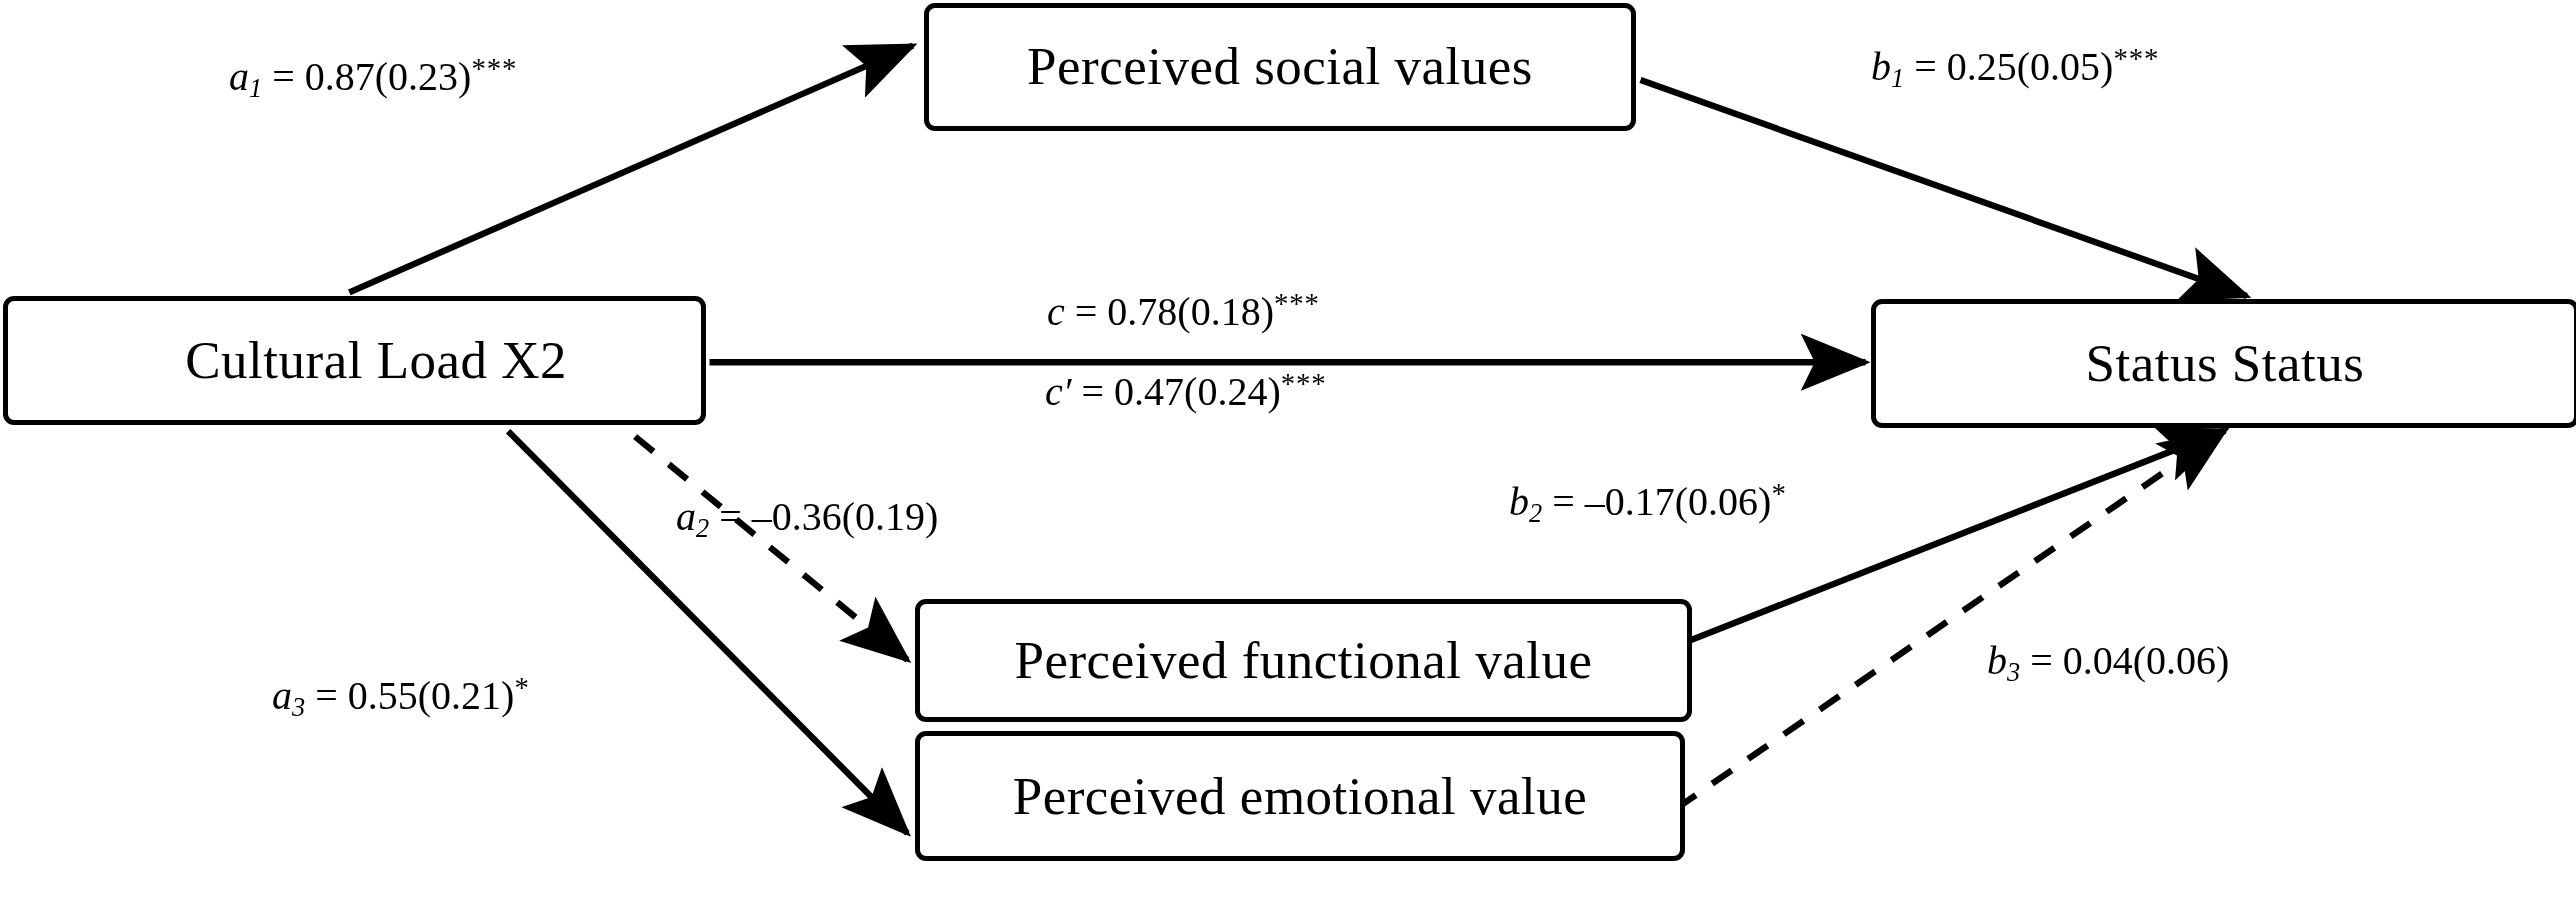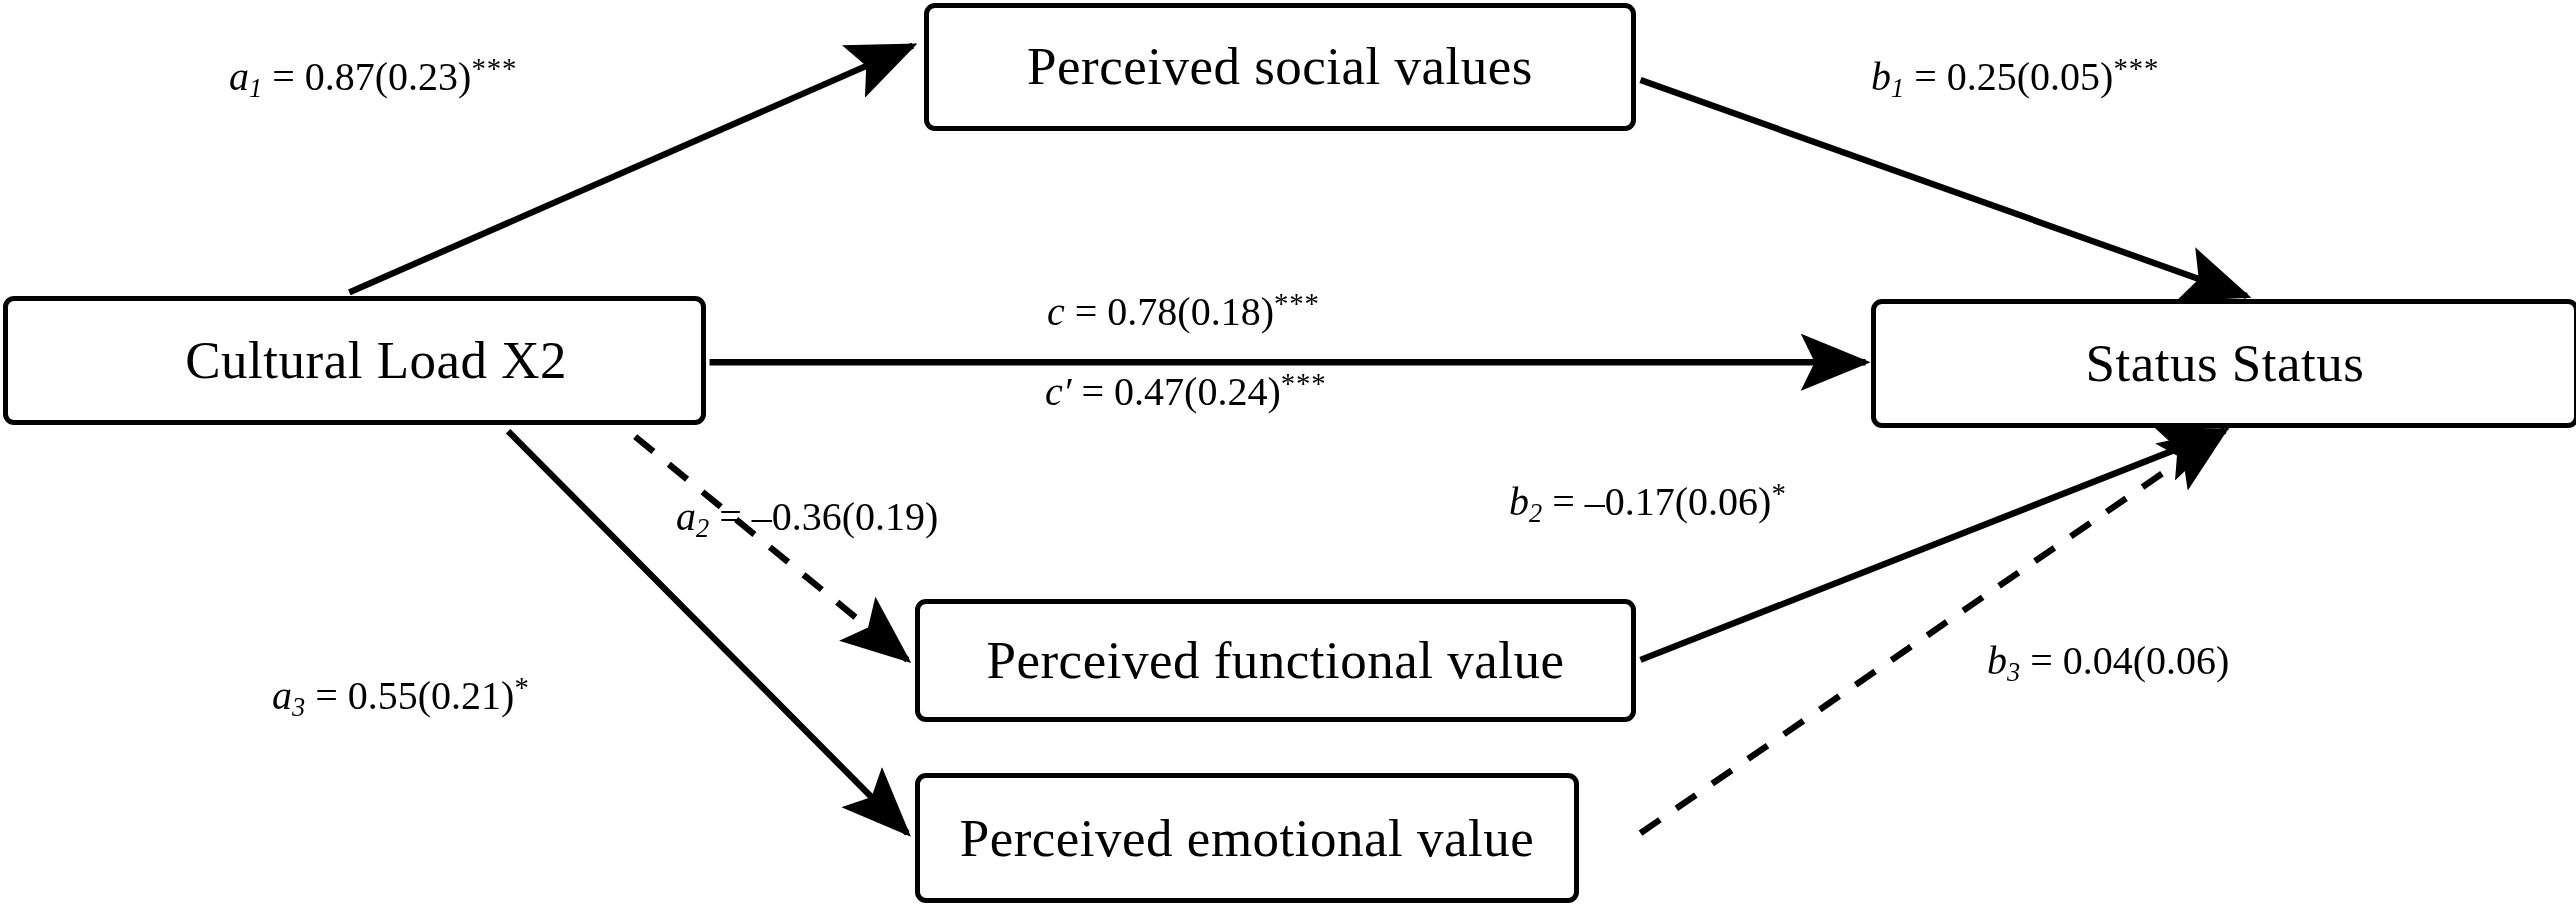--- a/index.html
+++ b/index.html
@@ -67,27 +67,27 @@
   .edge-label sup {
     font-size: 0.72em;
     vertical-align: baseline;
     position: relative;
     top: -0.42em;
     letter-spacing: 0.9px;
   }
   
   #node-cultural-load   { left: 2.7px;    top: 296px; width: 703px;  height: 129px; padding-left: 44px; }
   #node-social-values   { left: 924px; top: 2.7px;   width: 712px;  height: 128px; }
-  #node-functional      { left: 915px; top: 599px; width: 721px;  height: 123px; }
-  #node-emotional       { left: 915px; top: 773px; width: 664px;  height: 130px; }
+  #node-functional      { left: 915px; top: 599px; width: 777px;  height: 123px; }
+  #node-emotional       { left: 915px; top: 731px; width: 770px;  height: 130px; }
   #node-brand-status    { left: 1871px; top: 299px; width: 708px;  height: 129px;
                           border-right-width: 5.4px; }
   
   #label-a1 { left: 229px;  top: 57px;  }
-  #label-b1 { left: 1871px; top: 57px;  }
+  #label-b1 { left: 1871px; top: 47px;  }
   #label-c  { left: 1047px; top: 292px; }
   #label-cp { left: 1045px; top: 372px; }
   #label-a2 { left: 676px;  top: 497px; }
   #label-b2 { left: 1509px; top: 482px; }
   #label-a3 { left: 272px;  top: 676px; }
   #label-b3 { left: 1987px; top: 641px; }
 </style>
 </head>
 <body>
 

